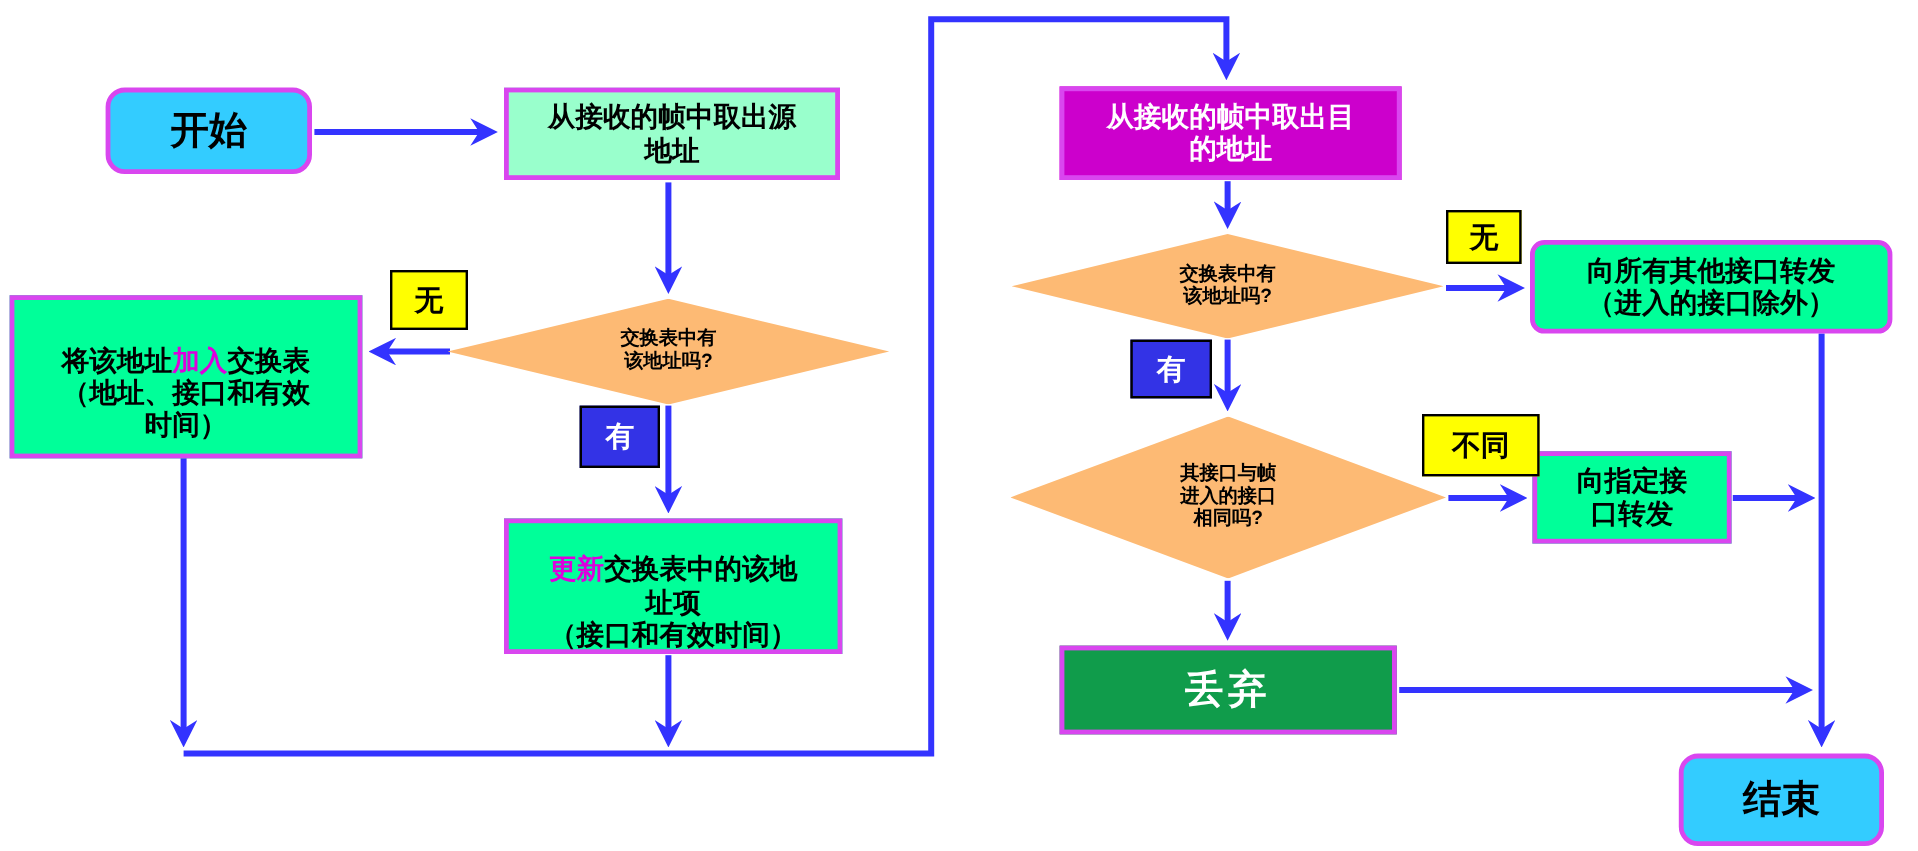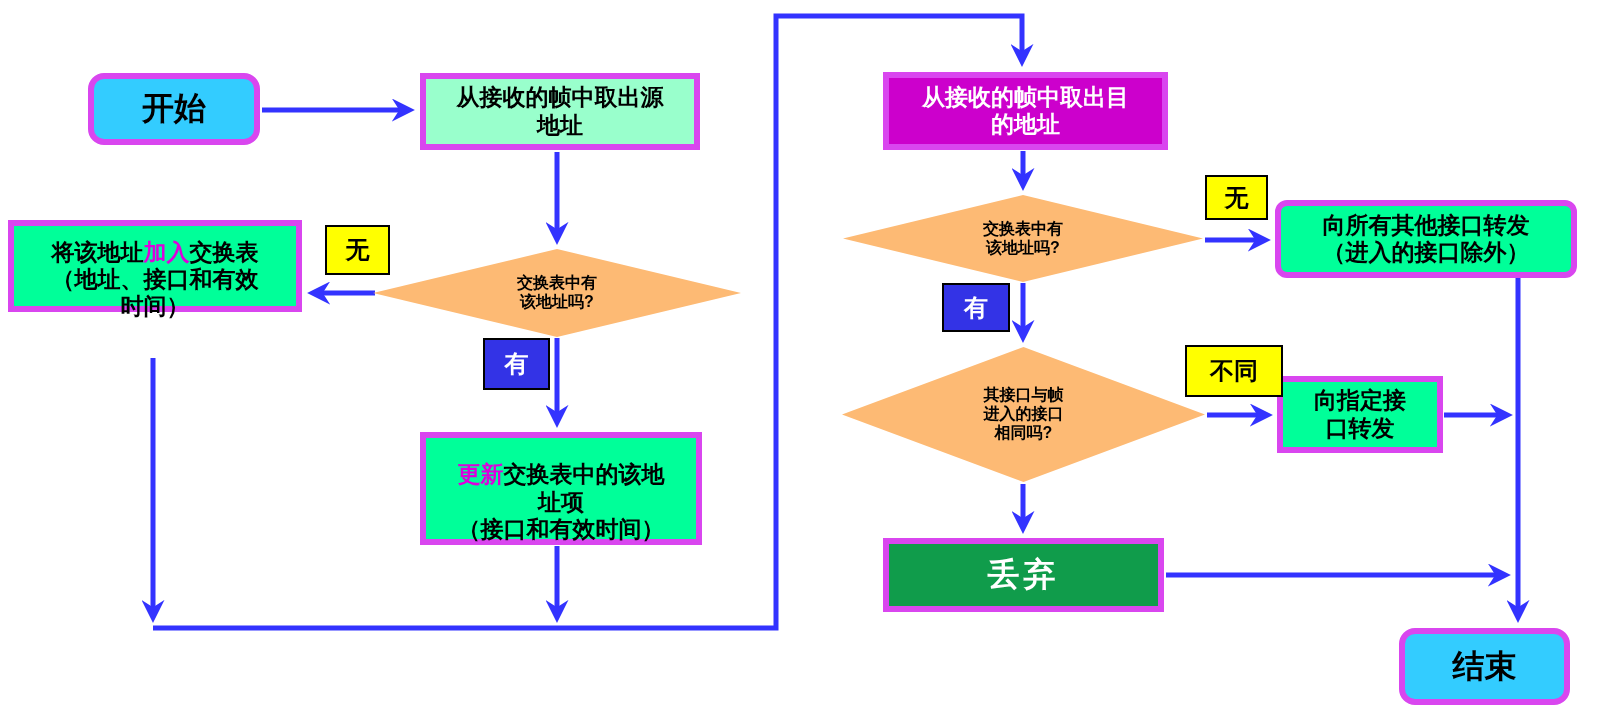--- a/index.html
+++ b/index.html
@@ -7,21 +7,21 @@
     position:relative;width:1598px;height:709px;background:#ffffff;
     font-family:"Liberation Sans","DejaVu Sans",sans-serif;
     overflow:hidden;
   }
   #connectors{position:absolute;left:0;top:0;z-index:1;}
   .node{
     position:absolute;z-index:2;display:flex;align-items:center;justify-content:center;
     text-align:center;font-weight:bold;color:#000;white-space:pre-line;
     box-sizing:border-box;line-height:1.18;
   }
-  .box{border:6px solid #d946ef;text-align:center;}
+  .box{border:4px solid #d946ef;text-align:center;}
   .terminal{background:#33CCFF;border-radius:16px;font-size:32px;}
   .proc-light{background:#99FFCC;font-size:23px;}
   .proc-green{background:#00FF99;font-size:23px;}
   .proc-magenta{background:#CC00CC;color:#ffffff;font-size:23px;}
   .proc-discard{background:#109C4B;color:#ffffff;font-size:32px;letter-spacing:4px;}
   .diamond{
     background:#fdba74;font-size:16px;
     clip-path:polygon(50% 0%,100% 50%,50% 100%,0% 50%);
   }
   .tag{
@@ -63,21 +63,21 @@
   </svg>
 
   <div class="node box terminal" style="left:88px;top:73px;width:172px;height:72px;">开始</div>
 
   <div class="node box proc-light" style="left:420px;top:73px;width:280px;height:77px;">从接收的帧中取出源
 地址</div>
 
   <div class="node diamond" style="left:373px;top:249px;width:368px;height:88px;">交换表中有
 该地址吗?</div>
 
-  <div class="node box proc-green" style="left:8px;top:220px;width:294px;height:92px;"><span>
+  <div class="node box proc-green" style="left:8px;top:246px;width:294px;height:136px;"><span>
     <span>将该地址</span><span class="hl">加入</span><span>交换表
 （地址、接口和有效
 时间）</span>
   </span></div>
 
   <div class="node box proc-green" style="left:420px;top:432px;width:282px;height:113px;"><span>
     <span class="hl">更新</span><span>交换表中的该地
 址项
 （接口和有效时间）</span>
   </span></div>

